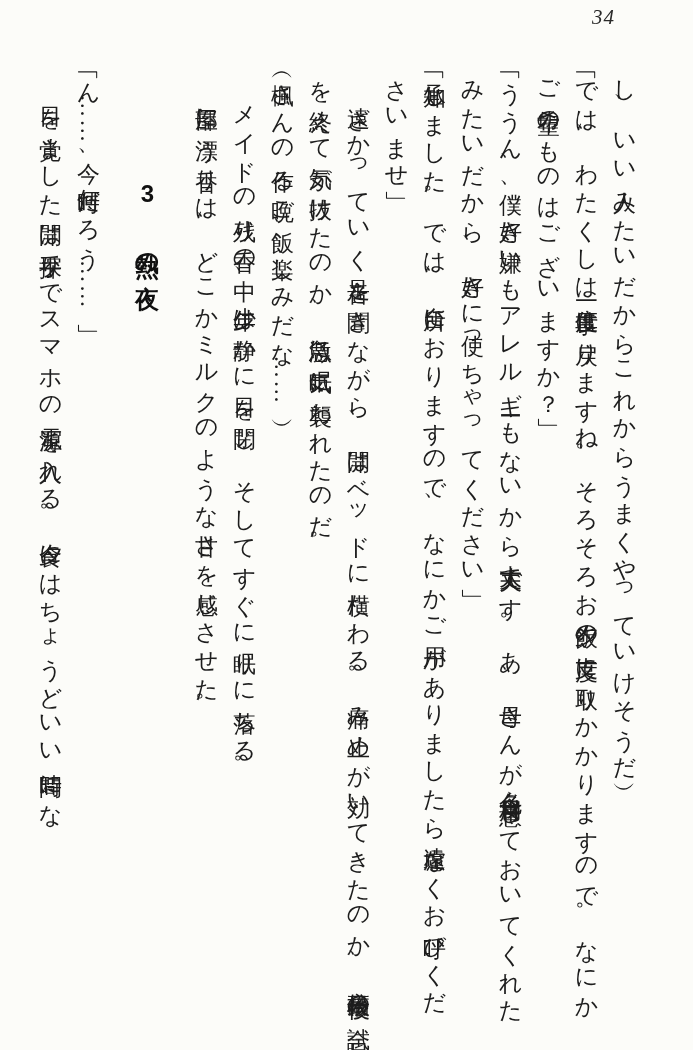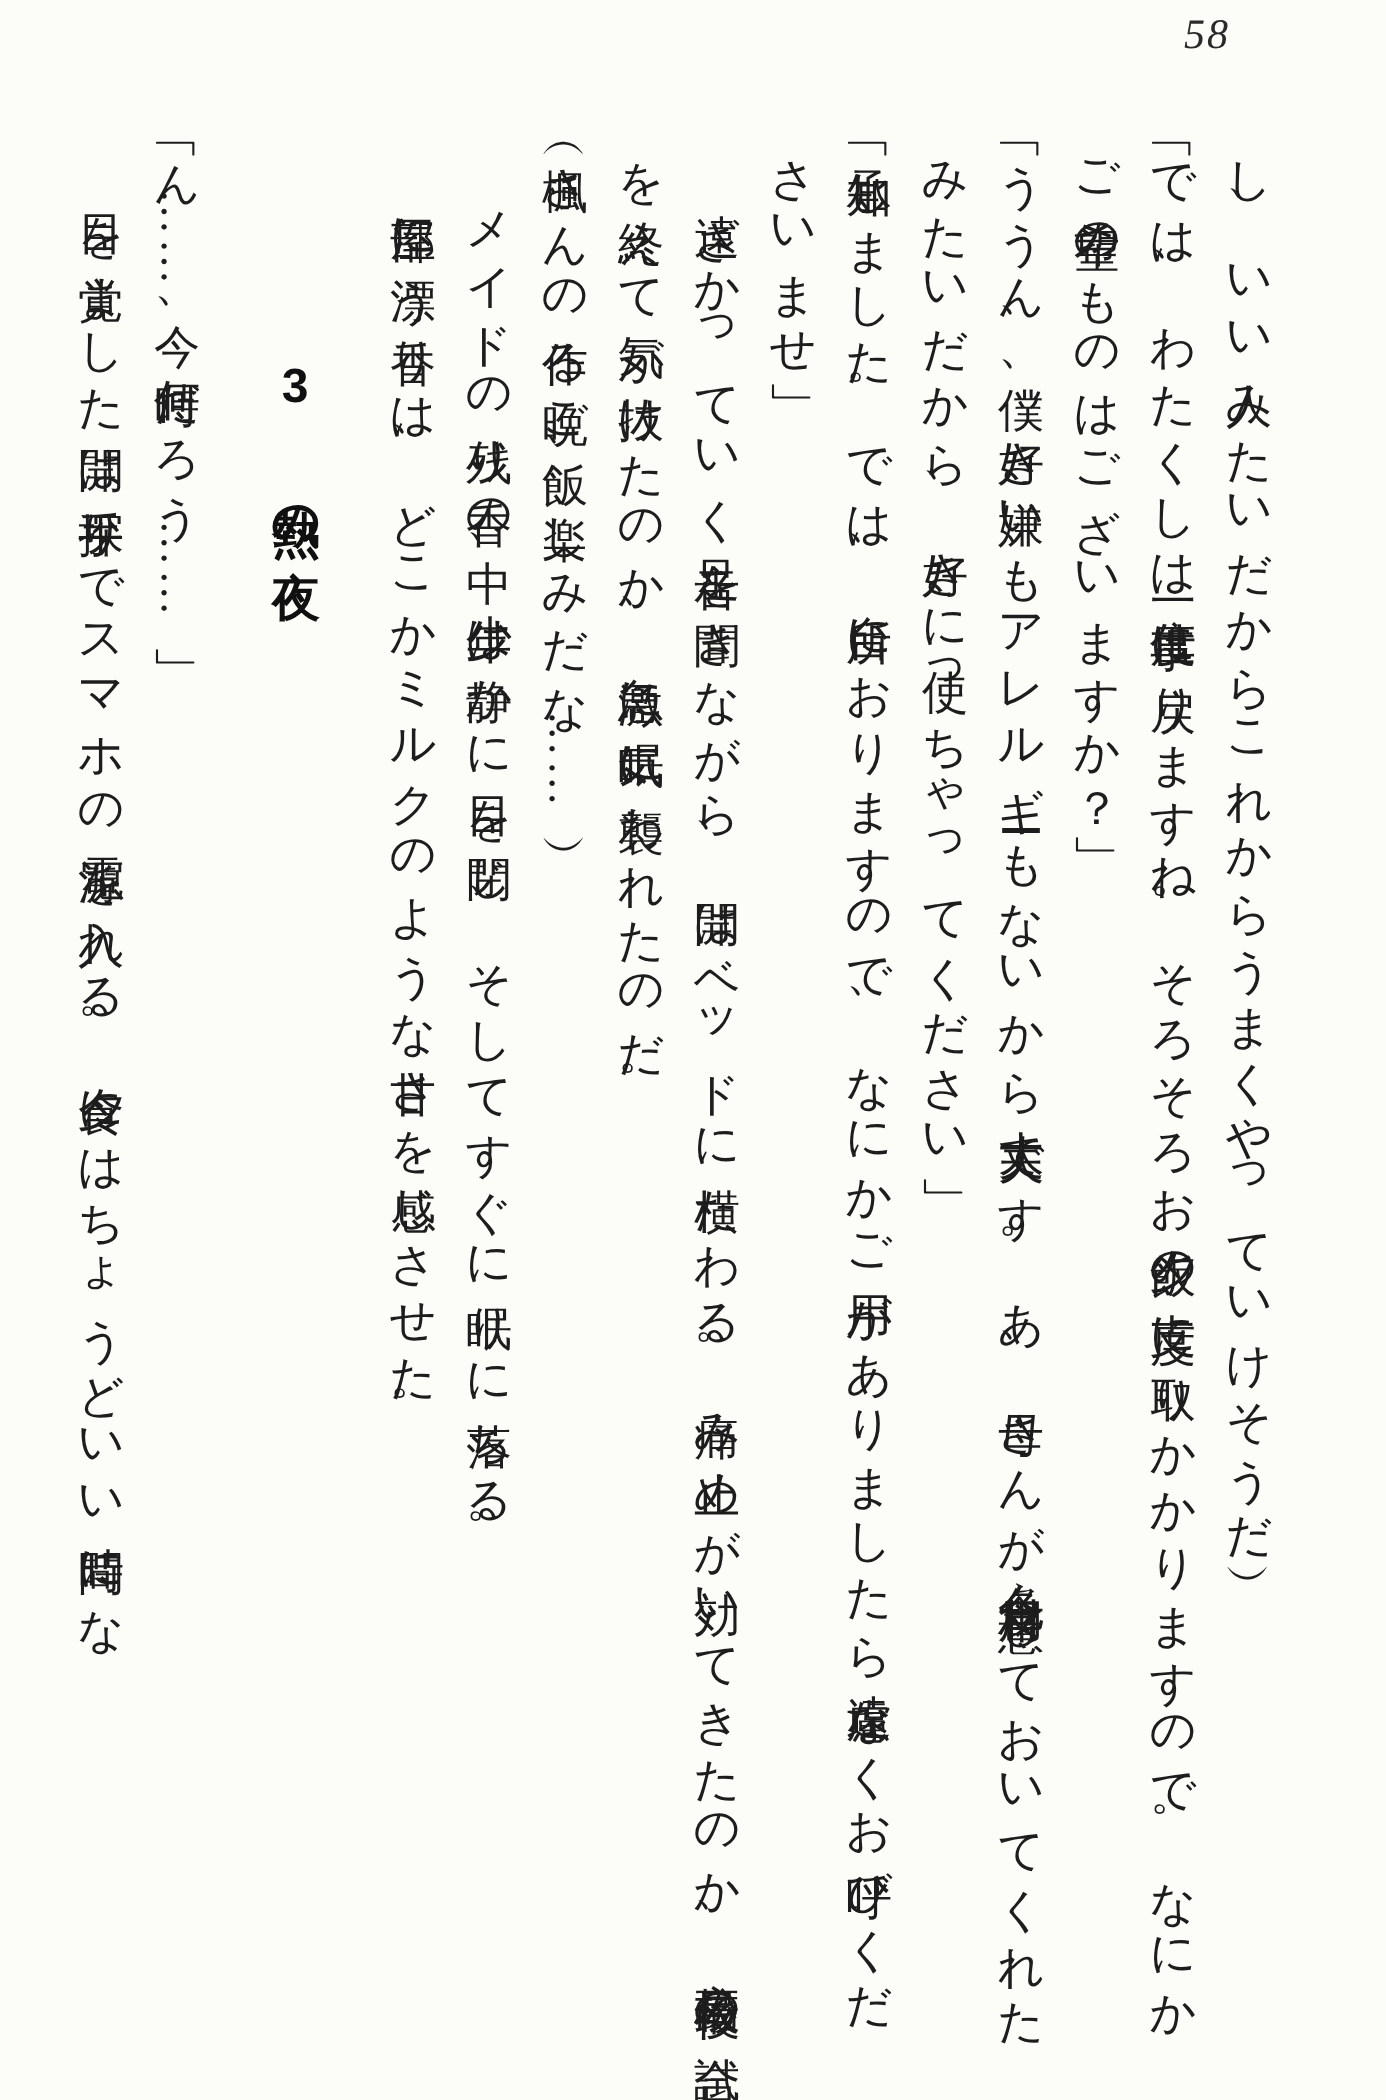--- a/index.html
+++ b/index.html
@@ -45,21 +45,21 @@
     letter-spacing: 2px;
     text-orientation: upright;
     color: #101010;
   }
 </style>
 </head>
 <body>
 
 <div class="page">
 
-  <div class="page-number">58</div>
+  <div class="page-number">34</div>
 
   <div class="text-area">
 
     <p>し、いい人みたいだからこれからうまくやっていけそうだ）</p>
 
     <p>「では、わたくしは一度仕事に戻りますね。そろそろお夕飯の支度に取りかかりますので。なにかご希望のものはございますか？」</p>
 
     <p>「ううん、僕、好き嫌いもアレルギーもないから大丈夫です。あ、母さんが色々食材用意しておいてくれたみたいだから、好きに使っちゃってください」</p>
 
     <p>「承知しました。では、台所におりますので、なにかご用がありましたら遠慮なくお呼びくださいませ」</p>

